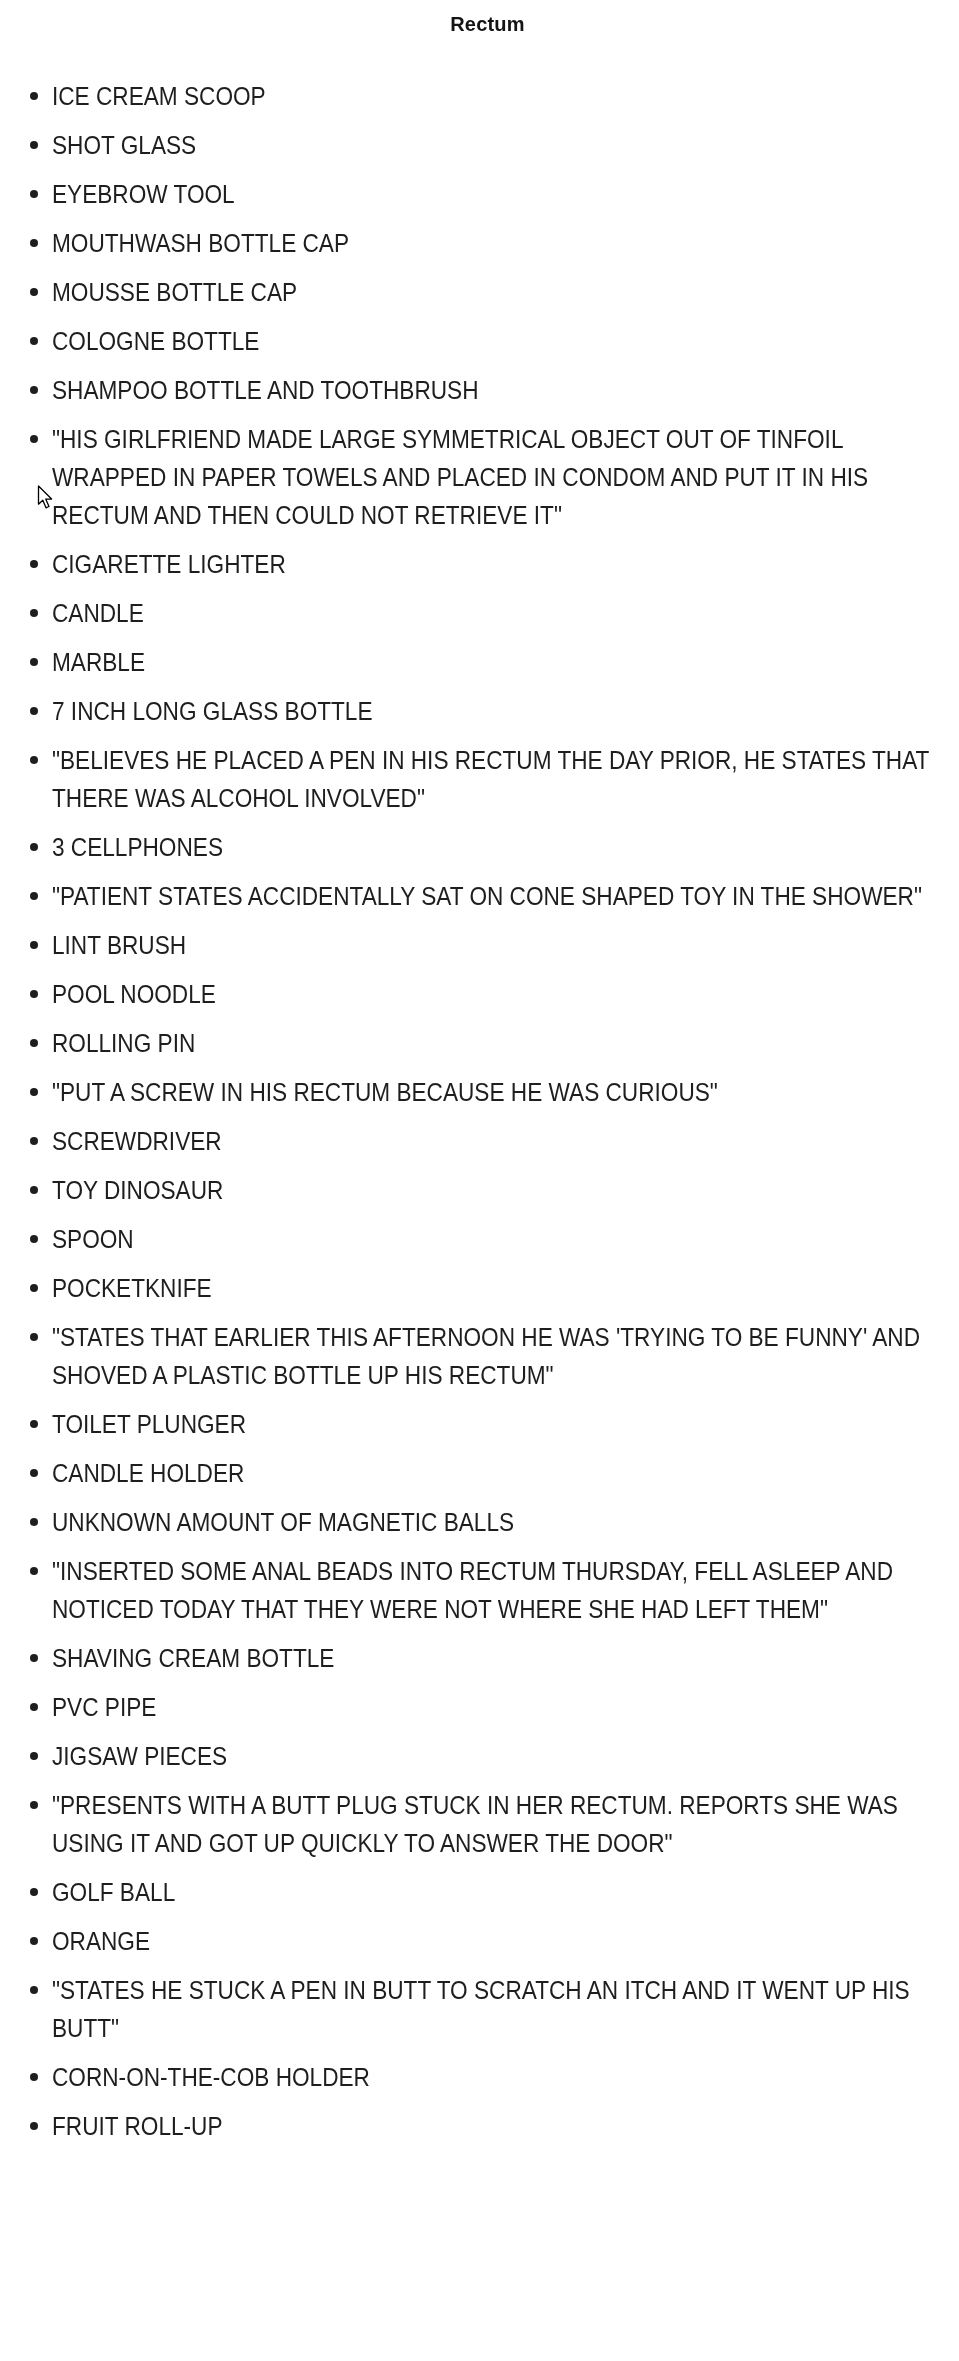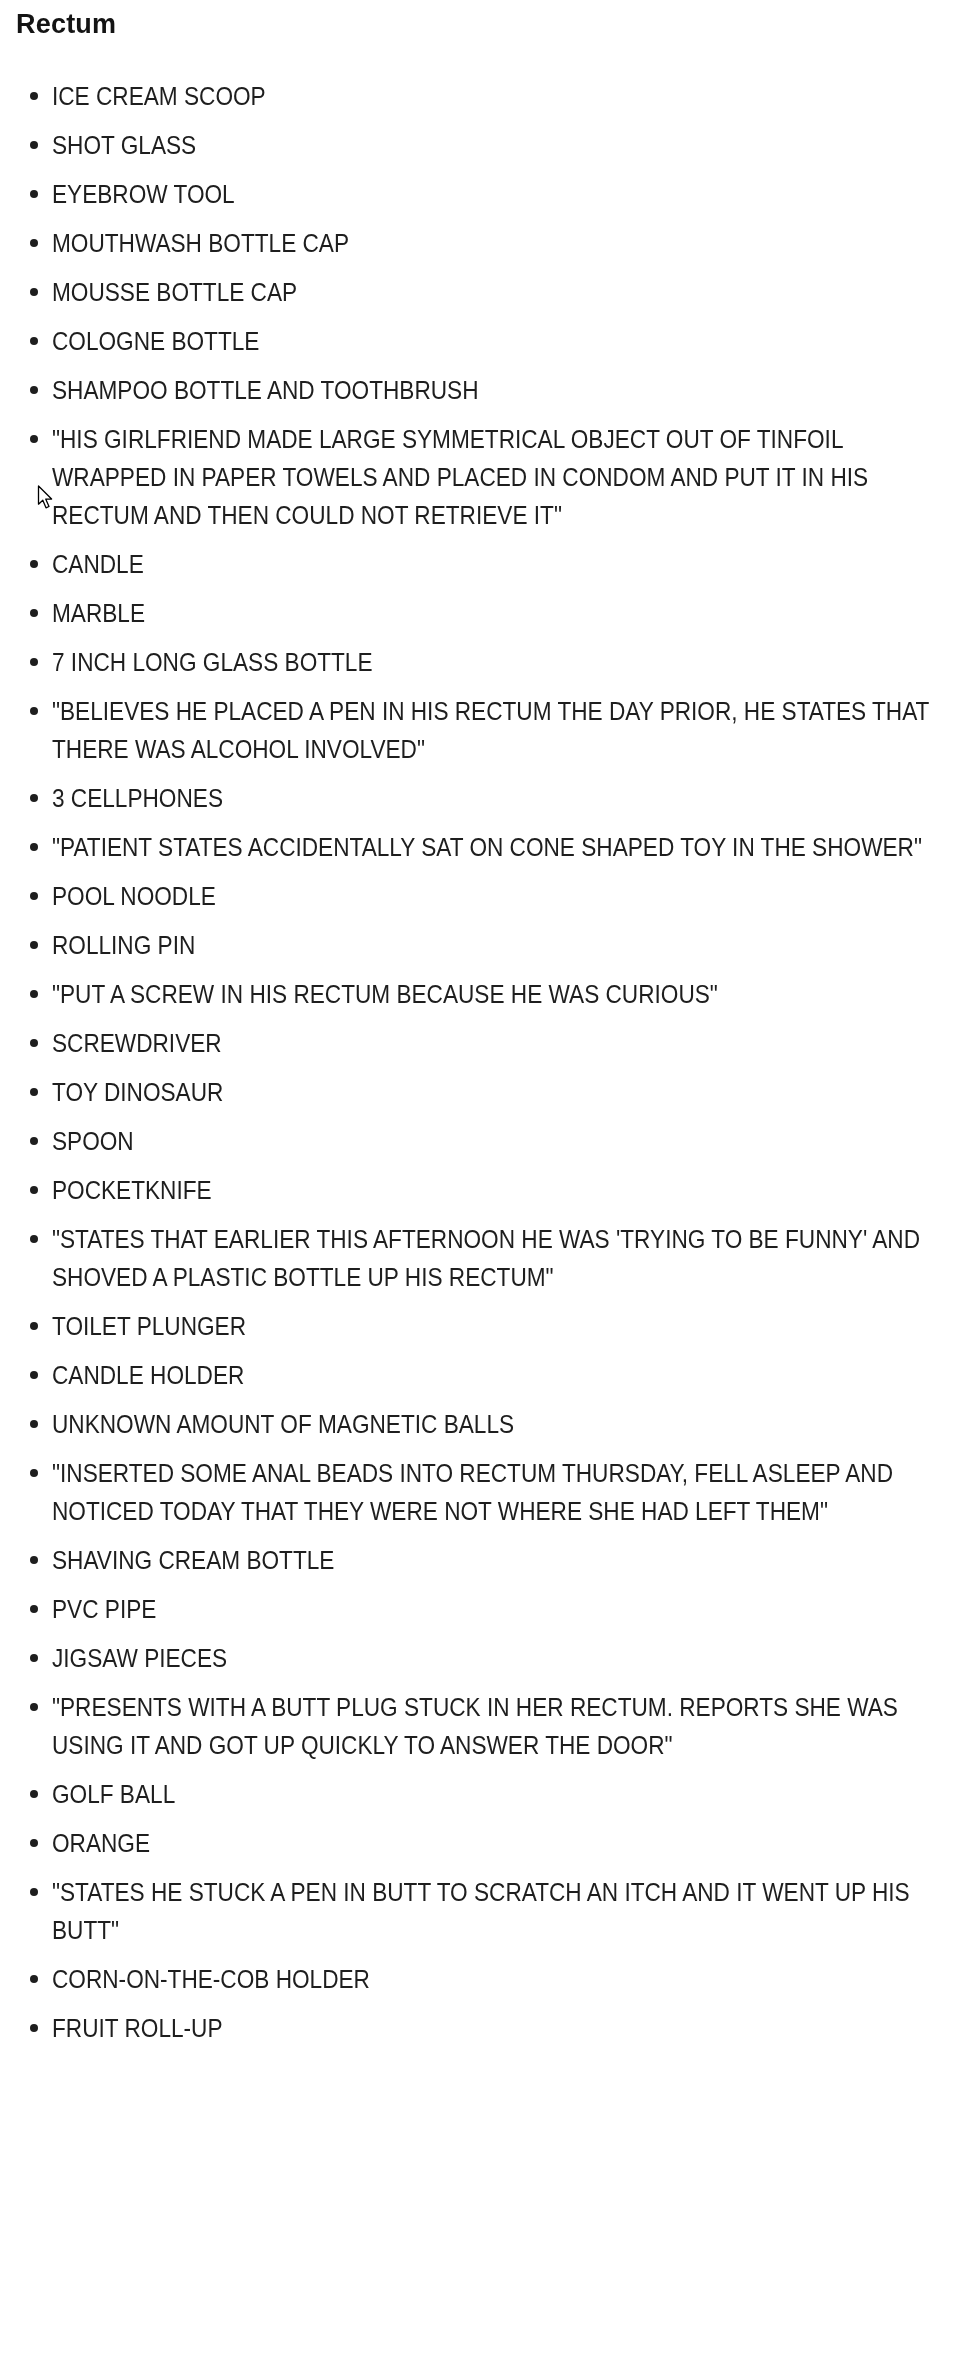--- a/index.html
+++ b/index.html
@@ -8,25 +8,26 @@
     height: 2361px;
     background: #ffffff;
     font-family: "Liberation Sans", sans-serif;
     color: #212121;
     position: relative;
     overflow: hidden;
   }
   .page-title {
     margin: 0;
     padding: 9px 0 0 16px;
-    font-size: 27px;
+    font-size: 20px;
     line-height: 31px;
     font-weight: 700;
     color: #141414;
     letter-spacing: 0.2px;
+    text-align: center;
   }
   ul.object-list {
     list-style: none;
     margin: 37px 0 0 0;
     padding: 0;
   }
   ul.object-list li {
     position: relative;
     margin: 0 4px 11px 0;
     min-height: 38px;
@@ -90,20 +91,24 @@
     <li>
       <span class="bullet"></span>
       <span class="txt">SHAMPOO BOTTLE AND TOOTHBRUSH</span>
     </li>
     <li>
       <span class="bullet"></span>
       <span class="txt">"HIS GIRLFRIEND MADE LARGE SYMMETRICAL OBJECT OUT OF TINFOIL WRAPPED IN PAPER TOWELS AND PLACED IN CONDOM AND PUT IT IN HIS RECTUM AND THEN COULD NOT RETRIEVE IT"</span>
     </li>
     <li>
       <span class="bullet"></span>
+      <span class="txt">CIGARETTE LIGHTER</span>
+    </li>
+    <li>
+      <span class="bullet"></span>
       <span class="txt">CANDLE</span>
     </li>
     <li>
       <span class="bullet"></span>
       <span class="txt">MARBLE</span>
     </li>
     <li>
       <span class="bullet"></span>
       <span class="txt">7 INCH LONG GLASS BOTTLE</span>
     </li>
@@ -111,20 +116,24 @@
       <span class="bullet"></span>
       <span class="txt">"BELIEVES HE PLACED A PEN IN HIS RECTUM THE DAY PRIOR, HE STATES THAT THERE WAS ALCOHOL INVOLVED"</span>
     </li>
     <li>
       <span class="bullet"></span>
       <span class="txt">3 CELLPHONES</span>
     </li>
     <li>
       <span class="bullet"></span>
       <span class="txt">"PATIENT STATES ACCIDENTALLY SAT ON CONE SHAPED TOY IN THE SHOWER"</span>
+    </li>
+    <li>
+      <span class="bullet"></span>
+      <span class="txt">LINT BRUSH</span>
     </li>
     <li>
       <span class="bullet"></span>
       <span class="txt">POOL NOODLE</span>
     </li>
     <li>
       <span class="bullet"></span>
       <span class="txt">ROLLING PIN</span>
     </li>
     <li>

